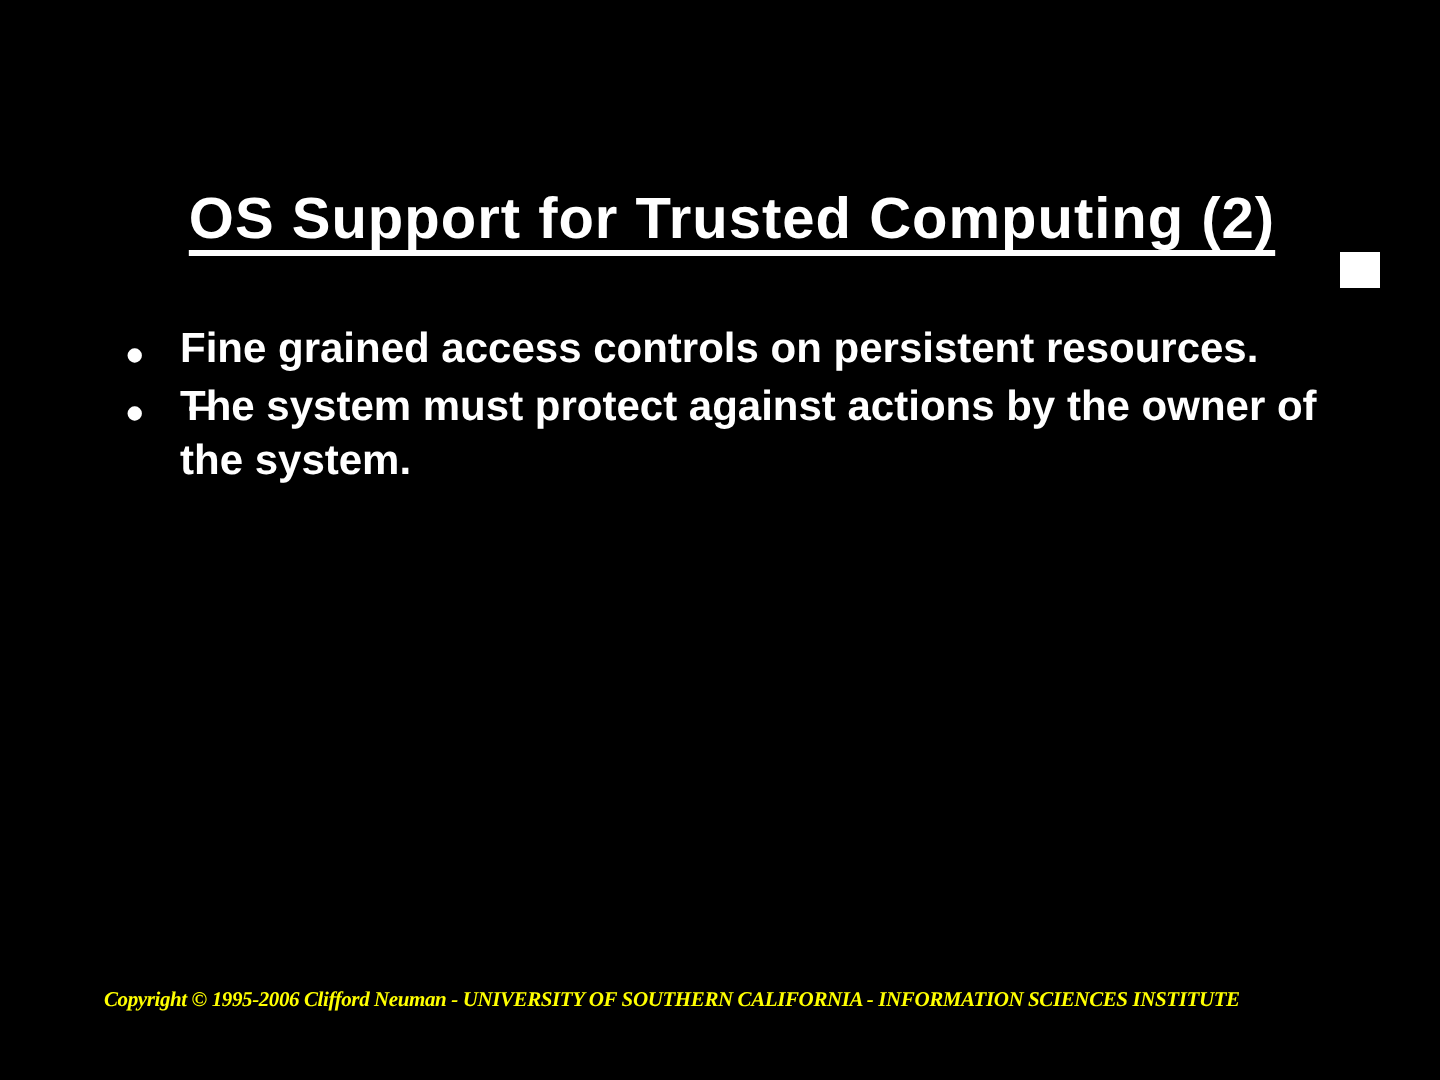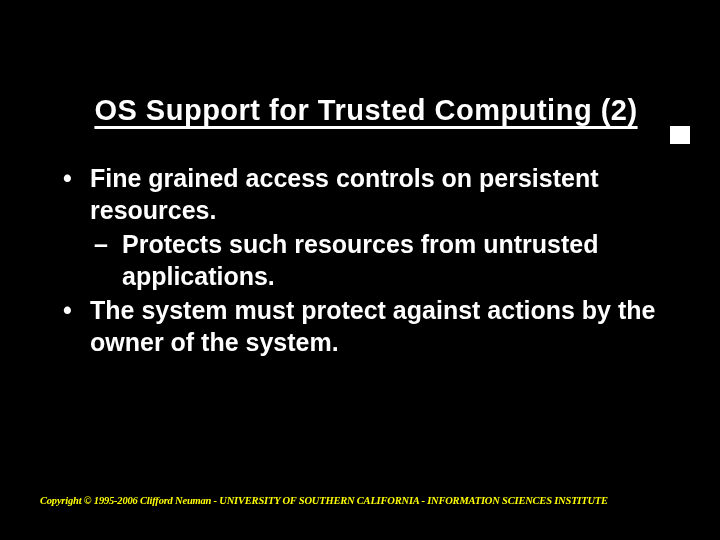--- a/index.html
+++ b/index.html
@@ -34,21 +34,21 @@
     width: 20px;
     height: 18px;
     background: #ffffff;
   }
   .content {
     position: absolute;
     top: 162px;
     left: 56px;
     right: 45px;
     color: #ffffff;
-    font-size: 25px;
+    font-size: 21px;
     font-weight: 700;
     line-height: 1.28;
   }
   .b1 {
     position: relative;
     padding-left: 34px;
     margin-bottom: 2px;
   }
   .b1::before {
     content: "•";
@@ -63,21 +63,21 @@
     margin-left: 0;
     margin-bottom: 2px;
   }
   .b2-dash {
     position: absolute;
     left: 38px;
     top: 0;
   }
   .footer {
     position: absolute;
-    left: 40px;
+    left: 52px;
     bottom: 34px;
     color: #ffff00;
     font-family: "Times New Roman", Times, serif;
     font-style: italic;
     font-weight: 700;
     font-size: 10.5px;
     letter-spacing: -0.2px;
     text-align: right;
   }
 </style>
@@ -89,20 +89,19 @@
 </div>
 
 <div class="accent-box"></div>
 
 <div class="content">
   <div class="b1">
     <span>Fine grained access controls on persistent resources.</span>
   </div>
   <div class="b2">
     <span class="b2-dash">–</span>
-    <span>Protects such resources from untrusted applications.</span>
   </div>
   <div class="b1">
     <span>The system must protect against actions by the owner of the system.</span>
   </div>
 </div>
 
 <div class="footer">Copyright © 1995-2006 Clifford Neuman - UNIVERSITY OF SOUTHERN CALIFORNIA - INFORMATION SCIENCES INSTITUTE</div>
 
 </body></html>

